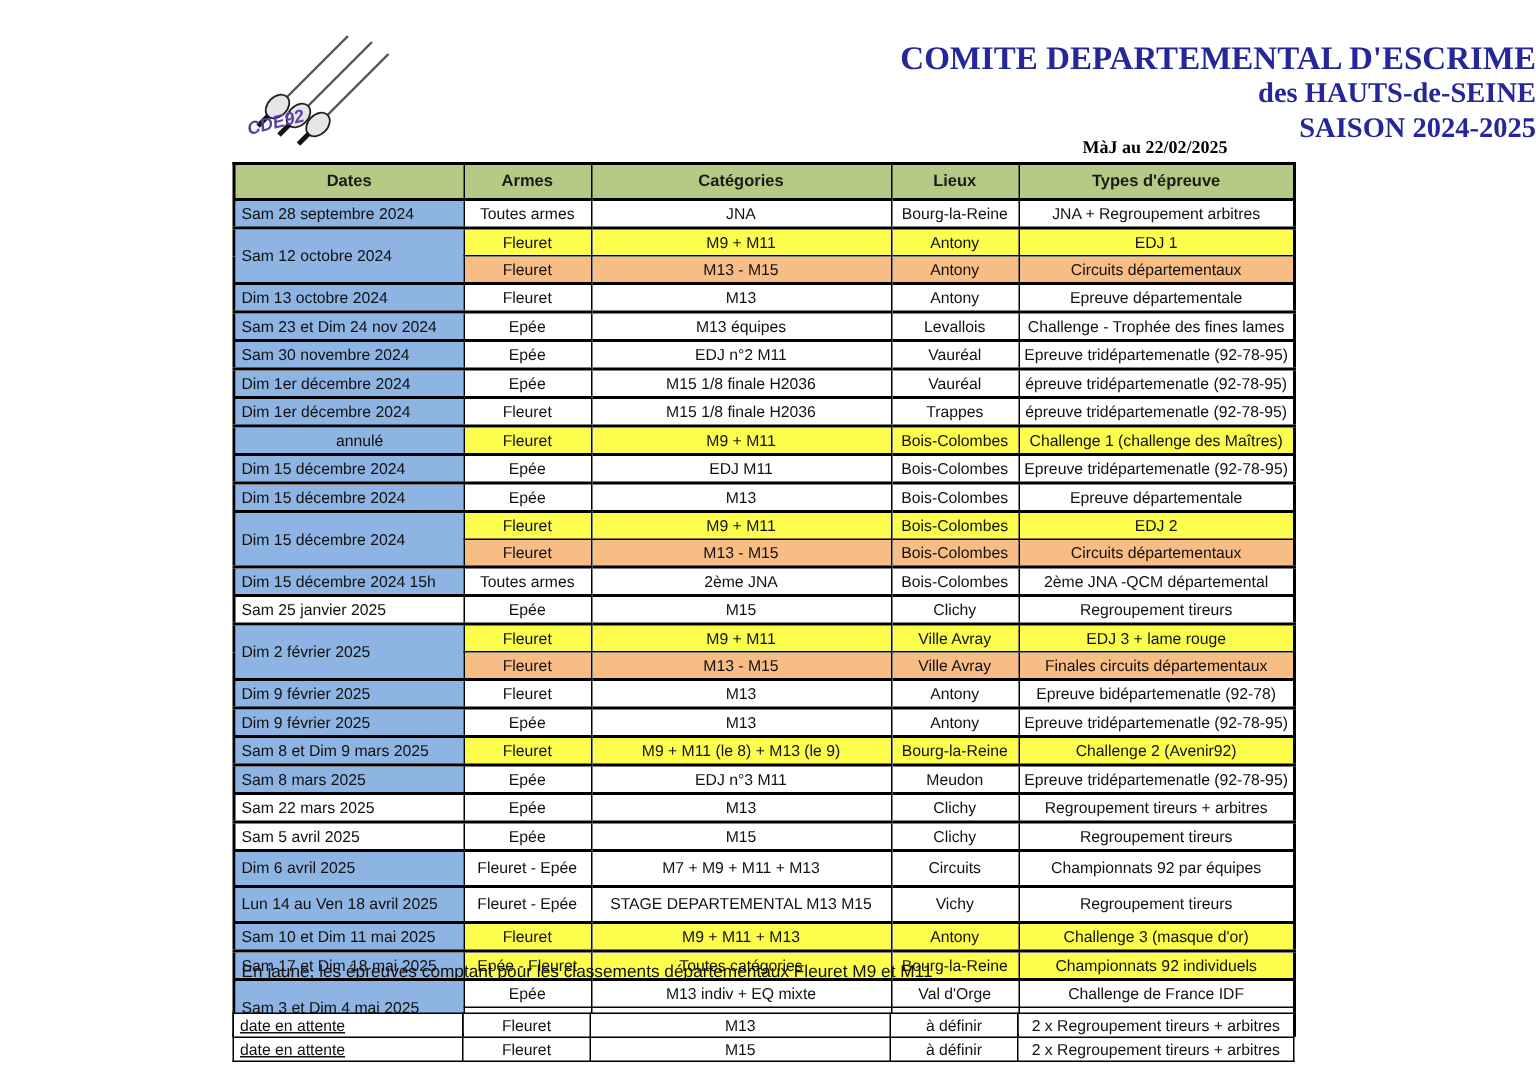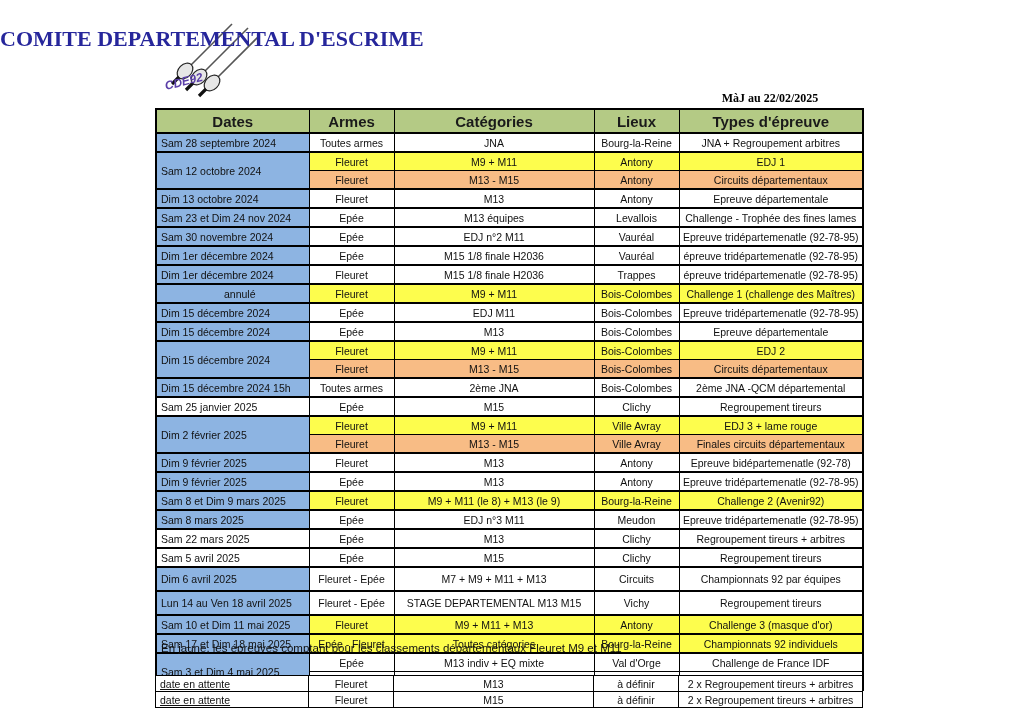--- a/index.html
+++ b/index.html
@@ -3,39 +3,39 @@
 <meta charset="utf-8">
 <style>
   html,body{margin:0;padding:0;}
   body{
     width:1024px;height:724px;background:#ffffff;position:relative;
     font-family:"Liberation Sans",sans-serif;color:#111;
     overflow:hidden;
   }
   
   .titles{
-    position:absolute;top:26px;left:0;width:1024px;text-align:left;
+    position:absolute;top:26px;left:0;width:1024px;text-align:right;
     font-family:"Liberation Serif",serif;font-weight:bold;color:var(--navy);
   }
   .title-line1{font-size:22px;line-height:25px;}
   .title-line2{font-size:19px;line-height:23px;}
   .logo{position:absolute;left:160px;top:18px;width:104px;height:80px;}
   .maj{
     position:absolute;top:91px;left:678px;width:184px;text-align:center;
     font-family:"Liberation Serif",serif;font-weight:bold;font-size:12px;color:#000;
   }
   
   table.cal{
     position:absolute;left:155px;top:108px;width:707px;
     border-collapse:collapse;table-layout:fixed;
     border:2px solid #000;
   }
   table.cal th{
     background:var(--green);border:1px solid #000;border-bottom:2px solid #000;
-    font-size:15px;font-weight:bold;height:22px;color:#1a1a1a;padding:0;
+    font-size:11px;font-weight:bold;height:22px;color:#1a1a1a;padding:0;
   }
   table.cal td{
     border:1px solid #000;font-size:10.5px;text-align:center;height:17px;
     padding:0 2px;white-space:nowrap;overflow:hidden;color:#111;vertical-align:middle;
   }
   table.cal td.date{text-align:left;padding-left:4px;}
   table.cal td.date.center{text-align:center;padding-left:16px;}
   table.cal tr.gs td{border-top-width:2px;}
   table.cal tr.tall{height:24px;margin-left:40px;}
   .bg-blue{background:var(--blue);}
@@ -76,20 +76,22 @@
       <line x1="19" y1="59" x2="12" y2="66"></line>
       <line x1="33" y1="65" x2="26" y2="72"></line>
       <line x1="46" y1="71" x2="39" y2="78"></line>
     </g>
     <text x="6" y="72" class="logo-text" fill="#5b3fa8" transform="rotate(-14 6 72)">CDE92</text>
   </svg>
 </div>
 
 <div class="titles">
   <div class="title-line1">COMITE DEPARTEMENTAL D'ESCRIME</div>
+  <div class="title-line2">des HAUTS-de-SEINE</div>
+  <div class="title-line2">SAISON 2024-2025</div>
 </div>
 
 <div class="maj">MàJ au 22/02/2025</div>
 
 <table class="cal">
   <colgroup>
     <col style="width:153px">
       <col style="width:85px">
       <col style="width:200px">
     <col style="width:85px">

